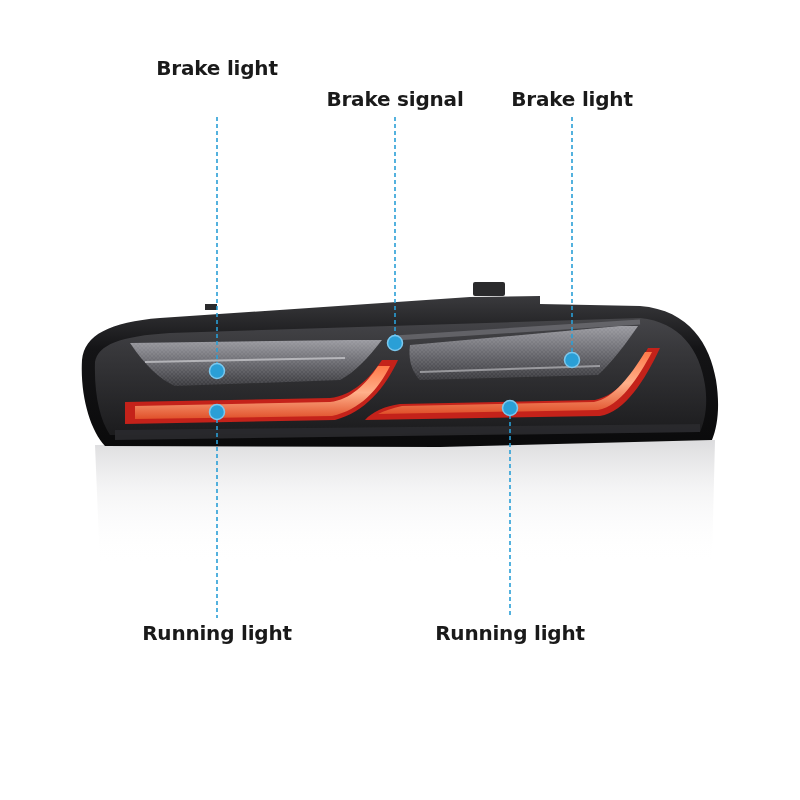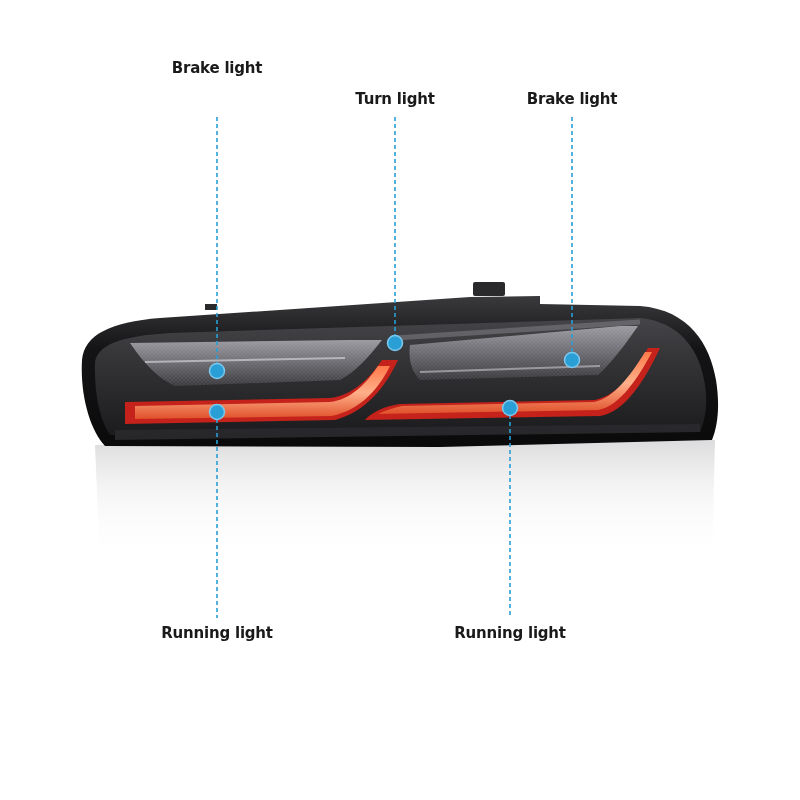--- a/index.html
+++ b/index.html
@@ -1,19 +1,19 @@
 <!DOCTYPE html>
 <html><head>
   <meta charset="utf-8">
   <style>
     html, body { margin: 0; padding: 0; background: #ffffff; }
     body { width: 800px; height: 800px; position: relative; overflow: hidden; font-family: "DejaVu Sans", sans-serif; }
     .stage { position: absolute; left: 0; top: 0; width: 800px; height: 800px; }
     .label {
-      position: absolute; color: #1a1a1a; font-size: 15px; font-weight: bold;
+      position: absolute; color: #1a1a1a; font-size: 20px; font-weight: bold;
       line-height: 27px; white-space: nowrap; letter-spacing: -0.2px;
       transform: translateX(-50%);
     }
     .product-svg { position: absolute; left: 0; top: 0; }
   </style>
 </head>
 <body>
 
 <div class="stage">
 
@@ -107,21 +107,21 @@
       <circle cx="572" cy="360" r="7.5" fill="#2a9fd6" stroke="#7cc8ee" stroke-width="1.5"></circle>
       <circle cx="217" cy="412" r="7.5" fill="#2a9fd6" stroke="#7cc8ee" stroke-width="1.5"></circle>
       <circle cx="510" cy="408" r="7.5" fill="#2a9fd6" stroke="#7cc8ee" stroke-width="1.5"></circle>
     </g>
   </svg>
 
   <div class="label" style="left:217px; top:55px;">
     <div>Brake light</div>
   </div>
   <div class="label" style="left:395px; top:86px;">
-    <div>Turn light</div>
+    <div>Brake signal</div>
   </div>
   <div class="label" style="left:572px; top:86px;">
     <div>Brake light</div>
   </div>
   <div class="label" style="left:217px; top:620px;">
     <div>Running light</div>
   </div>
   <div class="label" style="left:510px; top:620px;">
     <div>Running light</div>
   </div>

